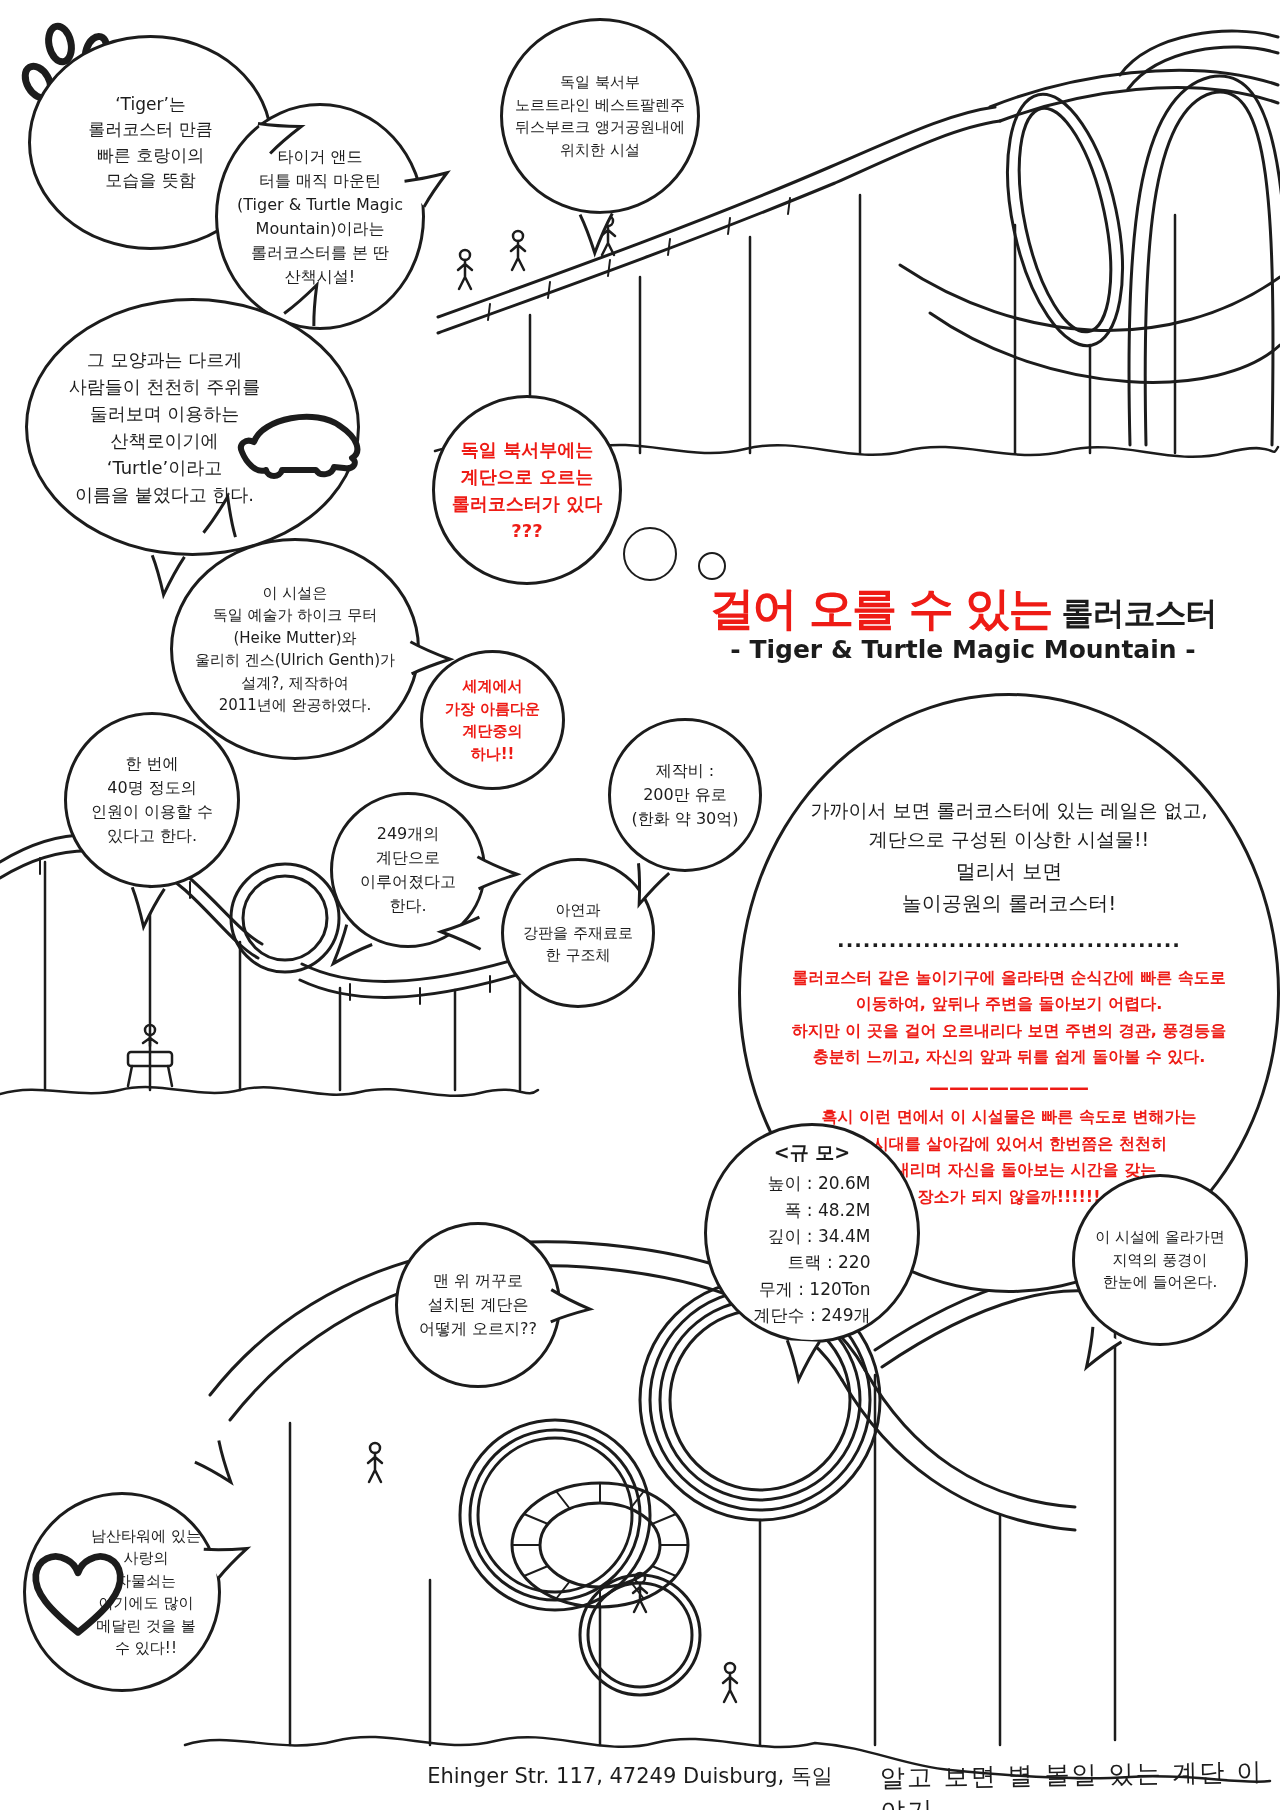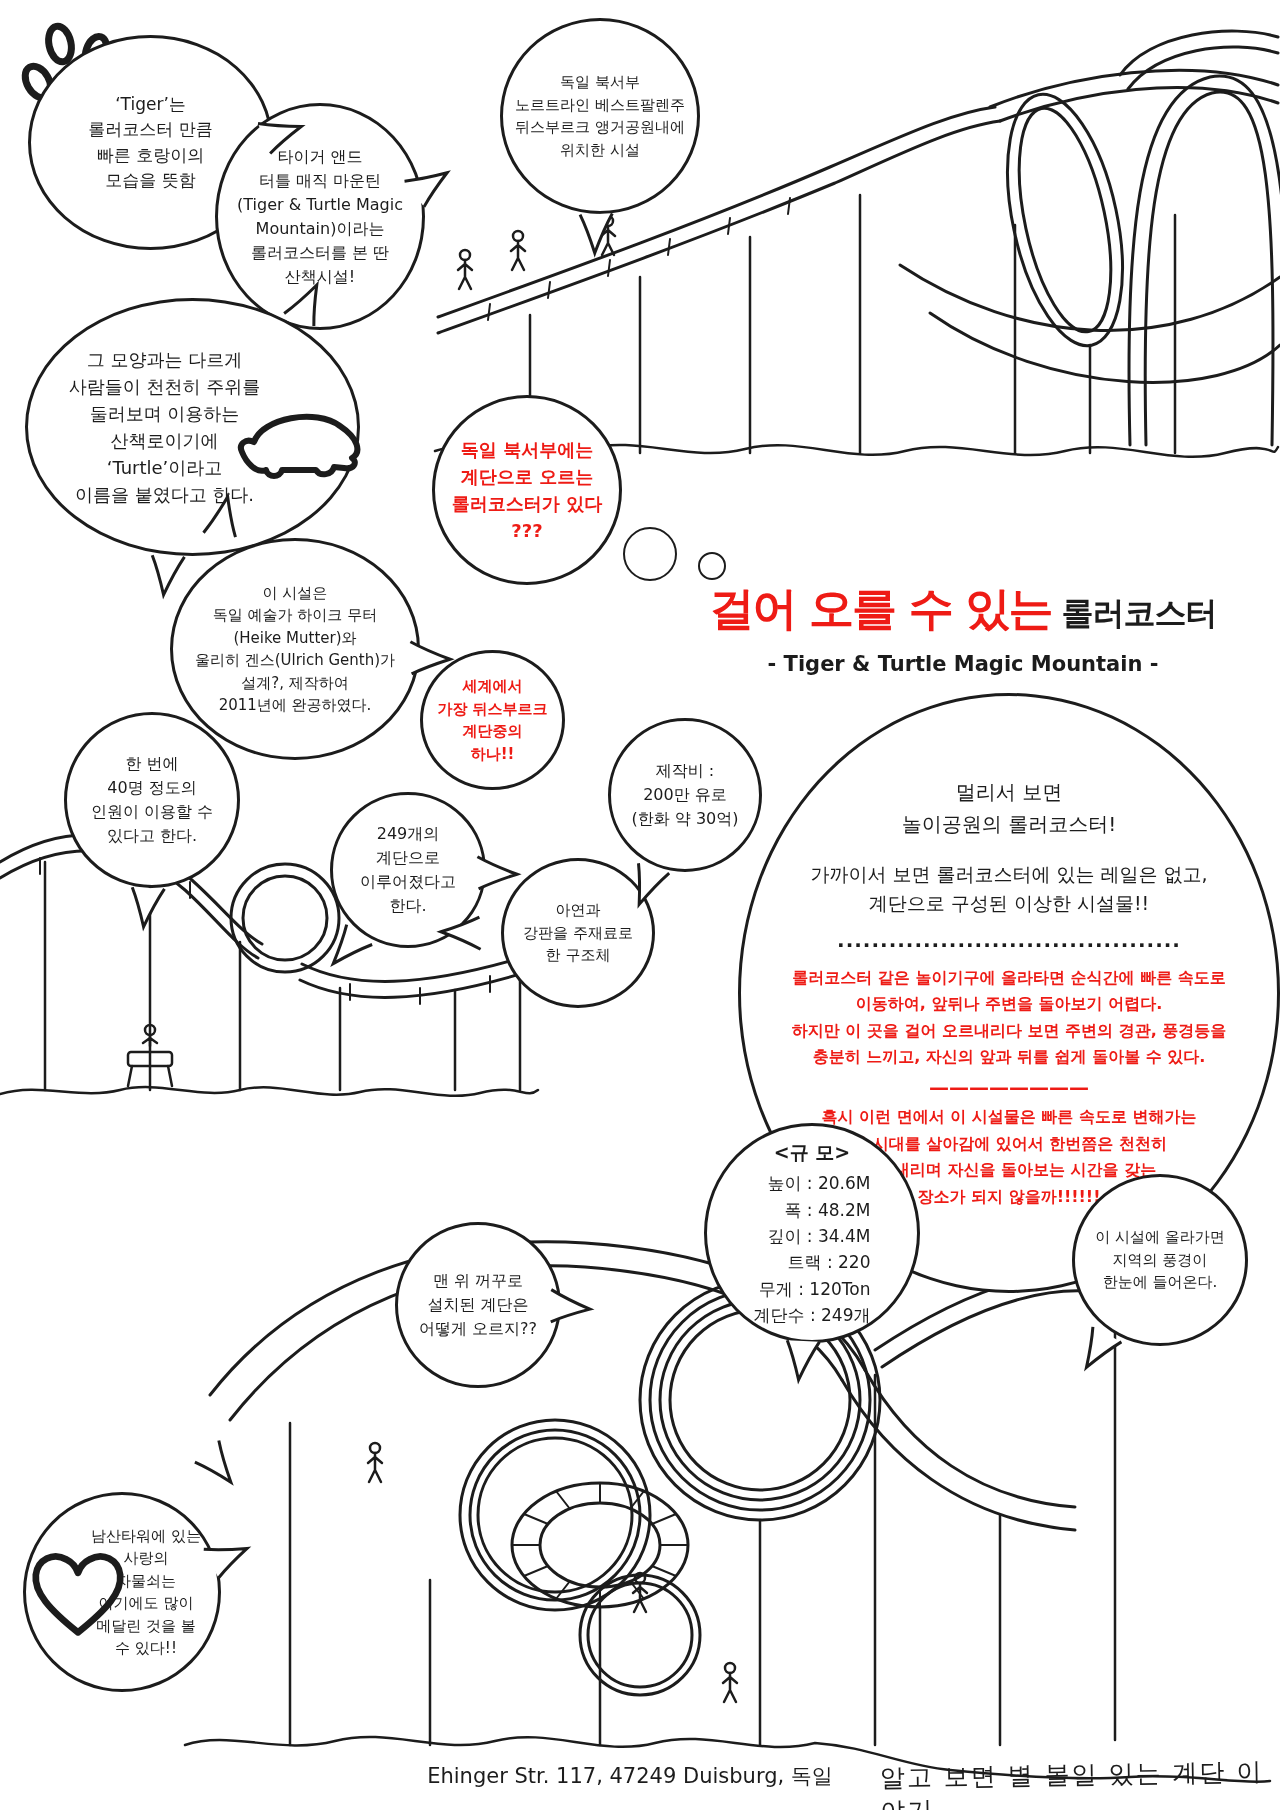--- a/index.html
+++ b/index.html
@@ -13,21 +13,21 @@
             text-align:center; z-index:5; }
   .txt { white-space:pre-line; font-size:17px; line-height:1.5; color:var(--ink); }
   .red-txt { color:var(--red); font-weight:bold; }
   .tail { position:absolute; z-index:6; transform-origin:8px 18px; overflow:visible; }
   .dot-bubble { position:absolute; background:#fff; border:2px solid var(--ink);
                 border-radius:50%; z-index:5; }
   .title-wrap { position:absolute; left:652px; top:585px; width:622px; text-align:center; z-index:7; }
   .title-main { font-weight:bold; font-size:45px; letter-spacing:-2px; color:var(--red);
                 line-height:1.05; white-space:nowrap; }
   .title-main .black-part { color:var(--ink); font-size:32px; letter-spacing:-1px; }
-  .subtitle { font-weight:bold; font-size:21px; color:var(--ink); margin-top:20px; }
+  .subtitle { font-weight:bold; font-size:25px; color:var(--ink); margin-top:3px; }
   .big-bubble { flex-direction:column; padding:42px 24px; }
   .bb-far { font-size:20px; line-height:1.6; }
   .bb-near { font-size:19px; line-height:1.55; margin-top:20px; }
   .bb-dots { font-size:20px; font-weight:bold; letter-spacing:1px; margin-top:6px; }
   .bb-red { font-size:16px; line-height:1.65; margin-top:10px; }
   .bb-dash { color:var(--red); font-weight:bold; font-size:20px; margin-top:2px; }
   .specs-title { font-size:19px; font-weight:bold; margin-bottom:4px; }
   .footer-address { position:absolute; left:380px; top:1762px; width:500px; text-align:center;
                     font-size:21px; z-index:7; }
   .footer-note { position:absolute; left:880px; top:1758px; width:400px; font-size:25px;
@@ -216,21 +216,21 @@
   </div>
   <svg class="tail" style="left:212px;top:515px;transform:rotate(-75deg);" width="46" height="36">
       <path d="M4,2 C20,9 34,13 45,16 C33,21 18,28 8,34" fill="#fff" stroke="#1c1c1c" stroke-width="3"></path>
     </svg>
   <svg class="tail" style="left:405px;top:640px;transform:rotate(5deg);" width="46" height="36">
       <path d="M4,2 C20,9 34,13 45,16 C33,21 18,28 8,34" fill="#fff" stroke="#1c1c1c" stroke-width="3"></path>
     </svg>
 
   <div class="bubble" style="left:420px;top:650px;width:145px;height:140px;">
     <div class="txt red-txt" style="font-size:15px;">세계에서
-가장 뒤스부르크
+가장 아름다운
 계단중의
 하나!!</div>
   </div>
 
   <div class="bubble" style="left:64px;top:712px;width:176px;height:176px;">
     <div class="txt" style="font-size:16px;">한 번에
 40명 정도의
 인원이 이용할 수
 있다고 한다.</div>
   </div>
@@ -263,24 +263,24 @@
   <div class="bubble" style="left:501px;top:858px;width:154px;height:150px;">
     <div class="txt" style="font-size:15px;">아연과
 강판을 주재료로
 한 구조체</div>
   </div>
   <svg class="tail" style="left:470px;top:915px;transform:rotate(185deg);" width="46" height="36">
       <path d="M4,2 C20,9 34,13 45,16 C33,21 18,28 8,34" fill="#fff" stroke="#1c1c1c" stroke-width="3"></path>
     </svg>
 
   <div class="bubble big-bubble" style="left:738px;top:693px;width:542px;height:600px;">
+    <div class="txt bb-near">가까이서 보면 롤러코스터에 있는 레일은 없고,
+계단으로 구성된 이상한 시설물!!</div>
     <div class="txt bb-far">멀리서 보면
 놀이공원의 롤러코스터!</div>
-    <div class="txt bb-near">가까이서 보면 롤러코스터에 있는 레일은 없고,
-계단으로 구성된 이상한 시설물!!</div>
     <div class="txt bb-dots">........................................</div>
     <div class="txt bb-red red-txt">롤러코스터 같은 놀이기구에 올라타면 순식간에 빠른 속도로
 이동하여, 앞뒤나 주변을 돌아보기 어렵다.
 하지만 이 곳을 걸어 오르내리다 보면 주변의 경관, 풍경등을
 충분히 느끼고, 자신의 앞과 뒤를 쉽게 돌아볼 수 있다.</div>
     <div class="txt bb-dash">————————</div>
     <div class="txt bb-red red-txt" style="margin-top:2px;">혹시 이런 면에서 이 시설물은 빠른 속도로 변해가는
 현 시대를 살아감에 있어서 한번쯤은 천천히
 오르내리며 자신을 돌아보는 시간을 갖는
 장소가 되지 않을까!!!!!!</div>

